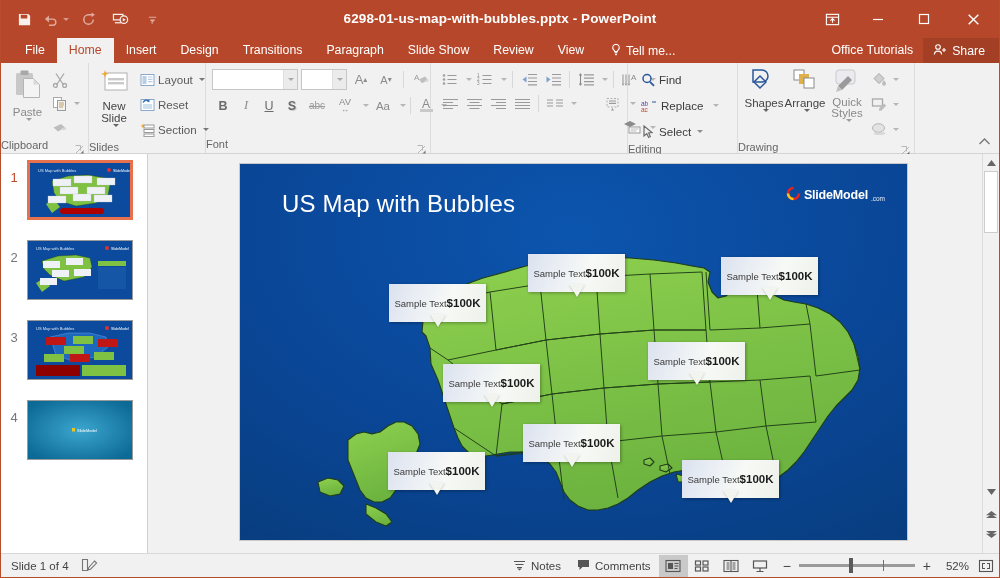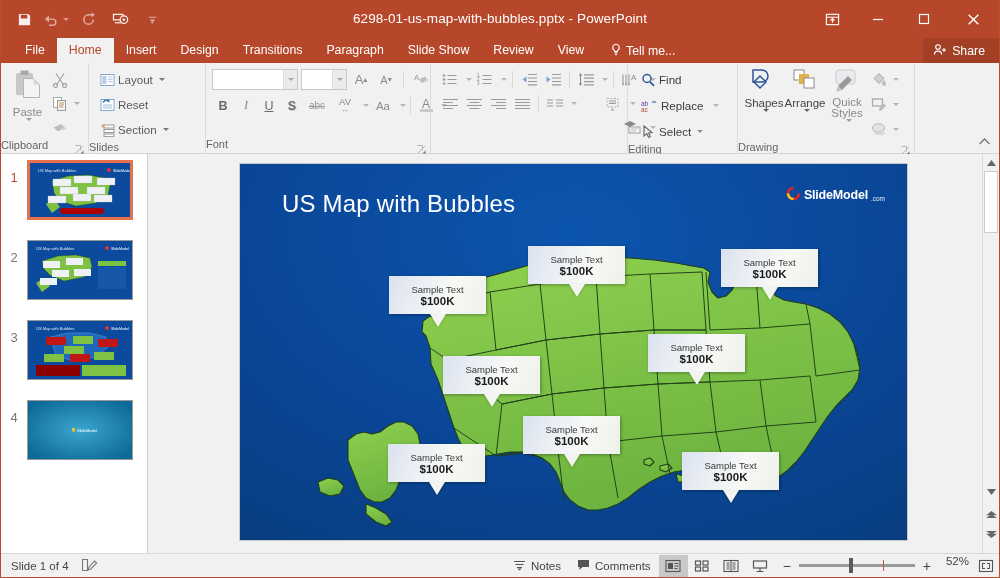--- a/index.html
+++ b/index.html
@@ -8,21 +8,21 @@
     font-family: "Liberation Sans", sans-serif;
     font-size: 12px;
     background: #fff;
     color: #444;
     -webkit-font-smoothing: antialiased;
   }
   .app { position:relative; width:1000px; height:578px; background:#f1f1f1;
          border:1px solid #b74d2b; border-top:none; }
 
   
-  .titlebar { position:relative; height:38px; background:#b7472a; color:#fff; }
+  .titlebar { position:relative; height:38px; background:#b7472a; color:#fff;font-weight:bold; }
   .qat { position:absolute; left:8px; top:0; height:38px; display:flex; align-items:center; gap:2px; }
   .qat .qbtn { width:30px; height:30px; display:flex; align-items:center; justify-content:center;
                color:#fff; opacity:.92; }
   .qat .qbtn.dim { opacity:.55; }
   .qat .qbtn svg { display:block; }
   .title-text { position:absolute; left:0; right:0; top:0; height:38px; line-height:38px;
                 text-align:center; font-size:13.5px; color:#fff; letter-spacing:.1px; }
   .wbtns { position:absolute; right:0; top:0; height:38px; display:flex; align-items:center; }
   .wbtn { width:46px; height:38px; display:flex; align-items:center; justify-content:center; color:#fff; }
   .wbtn.close { width:52px; }
@@ -91,41 +91,41 @@
   .slide-title { position:absolute; left:42px; top:26px; color:#fff; font-size:24px; letter-spacing:.2px; }
   .logo { position:absolute; right:22px; top:22px; display:flex; align-items:center; gap:3px; }
   .logo .lt { color:#fff; font-size:12.5px; font-weight:bold; letter-spacing:-.2px; }
   .logo .dotcom { color:#fff; font-size:6.5px; opacity:.9; align-self:flex-end; padding-bottom:2px; }
 
   .mapwrap { position:absolute; left:0; top:0; width:667px; height:376px; }
   .bubble { position:absolute; width:97px; }
   .bubble .box { position:relative; height:38px;
                  background:linear-gradient(110deg,#dbe2ee 0%,#e9edf4 28%,#f7f9f6 60%,#eef1ea 100%);
                  box-shadow:1px 1px 3px rgba(0,0,0,.32);
-                 display:flex; flex-direction:column; align-items:center; justify-content:center; }
+                 display:flex; flex-direction:row; align-items:center; justify-content:center;margin-top:8px; }
   .bubble .t1 { font-size:9.5px; color:#3b3b3b; line-height:11px; }
   .bubble .t2 { font-size:11.5px; color:#1b1b1b; font-weight:bold; line-height:12px; }
   .bubble .tail { position:absolute; left:50%; margin-left:-8px; top:38px; width:0;height:0;
                   border-left:8px solid transparent; border-right:8px solid transparent;
                   border-top:13px solid #f2f5ef; filter:drop-shadow(0 1px 1px rgba(0,0,0,.18)); }
 
   .vscroll { position:absolute; right:0; top:0; width:17px; height:399px; background:#f1f1f1;
              border-left:1px solid #dcdcdc; }
   .vs-up,.vs-dn { height:17px; display:flex; align-items:center; justify-content:center; color:#666; }
   .vs-thumb { position:absolute; left:1px; right:1px; top:17px; height:62px; background:#fff;
               border:1px solid #cdcdcd; }
   .vs-extra { position:absolute; left:0; right:0; display:flex; align-items:center; justify-content:center;
               color:#666; height:16px; }
 
   
   .statusbar { position:absolute; left:0; right:0; bottom:0; height:24px; background:#f1f1f1;
                border-top:1px solid #d8d8d8; display:flex; align-items:center; font-size:11.5px;
                color:#444; }
   .sb-left { display:flex; align-items:center; gap:12px; padding-left:10px; }
-  .sb-right { margin-left:auto; display:flex; }
+  .sb-right { margin-left:auto; display:flex; align-items:center; }
   .sb-item { display:flex; align-items:center; gap:5px; padding:0 8px; height:22px; }
   .viewbtn { width:29px; height:22px; display:flex; align-items:center; justify-content:center; }
   .viewbtn.act { background:#c9c9c9; }
   .zoomslider { display:flex; align-items:center; gap:6px; padding:0 6px; }
   .ztrack { position:relative; width:116px; height:3px; background:#9a9a9a; }
   .zhandle { position:absolute; left:50px; top:-6px; width:4px; height:15px; background:#5a5a5a; }
   .zmid { position:absolute; left:84px; top:-4px; width:1px; height:11px; background:#b35a3c; }
   .zpct { width:34px; text-align:right; padding-right:4px; }
   .zfit { width:26px; height:22px; display:flex; align-items:center; justify-content:center; }
 </style>
@@ -209,20 +209,21 @@
       <div class="tellme">
         <span>
           <svg width="12" height="13" viewBox="0 0 12 13">
               <path fill="none" stroke="#fff" stroke-width="1.1" d="M6 1.2a3.3 3.3 0 0 1 2 5.9c-.5.4-.7.9-.7 1.5H4.7c0-.6-.2-1.1-.7-1.5A3.3 3.3 0 0 1 6 1.2zM4.8 10h2.4M5.2 11.6h1.6"></path>
             </svg>
         </span>
         <span>Tell me...</span>
       </div>
     </div>
     <div class="tabright">
+      <div class="office-tut">Office Tutorials</div>
       <div class="share">
         <span>
           <svg width="14" height="13" viewBox="0 0 14 13">
               <circle cx="5" cy="4" r="2.3" fill="none" stroke="#fff" stroke-width="1.1"></circle>
               <path fill="none" stroke="#fff" stroke-width="1.1" d="M1.4 11.6c0-2 1.6-3.5 3.6-3.5s3.6 1.5 3.6 3.5"></path>
               <path fill="none" stroke="#fff" stroke-width="1.1" d="M11 5v4M9 7h4"></path>
             </svg>
         </span>
         <span>Share</span>
       </div>
@@ -277,20 +278,32 @@
           <svg width="9" height="9" viewBox="0 0 9 9">
               <path fill="none" stroke="#888" d="M.5 .5h5v5"></path>
               <path stroke="#888" d="M1 8 8 1M5.5 8.5h3v-3"></path>
             </svg>
         </span>
       </div>
     </div>
 
     <div class="group" style="width:117px">
       <div class="group-body">
+        <div class="bigbtn en" style="width:44px">
+          <span>
+            <svg width="31" height="28" viewBox="0 0 31 28">
+              <rect x="6" y="4" width="22" height="17" fill="#fff" stroke="#b0b0b0"></rect>
+              <rect x="9" y="9" width="16" height="2.4" fill="#c9c9c9"></rect>
+              <rect x="9" y="13" width="16" height="2.4" fill="#c9c9c9"></rect>
+              <path fill="#f0a830" d="M6 1 7 4l3 .8-3 1L6 9 5 5.8 2 5l3-1z"></path>
+            </svg>
+          </span>
+          <span class="lbl">New Slide</span>
+          <span class="caret"></span>
+        </div>
         <div style="display:flex;flex-direction:column;gap:4px;padding:2px 0 0 3px">
           <div class="smallbtn">
             <svg width="15" height="14" viewBox="0 0 15 14">
                 <rect x="1" y="1.5" width="13" height="11" fill="#fff" stroke="#8aa8cc"></rect>
                 <rect x="2.5" y="3" width="4" height="8" fill="#b9cde4"></rect>
                 <path stroke="#b9cde4" stroke-width="1.2" d="M8 4h4.5M8 6.3h4.5M8 8.6h4.5"></path>
               </svg>
             <span>Layout</span>
             <span class="caret"></span>
           </div>

